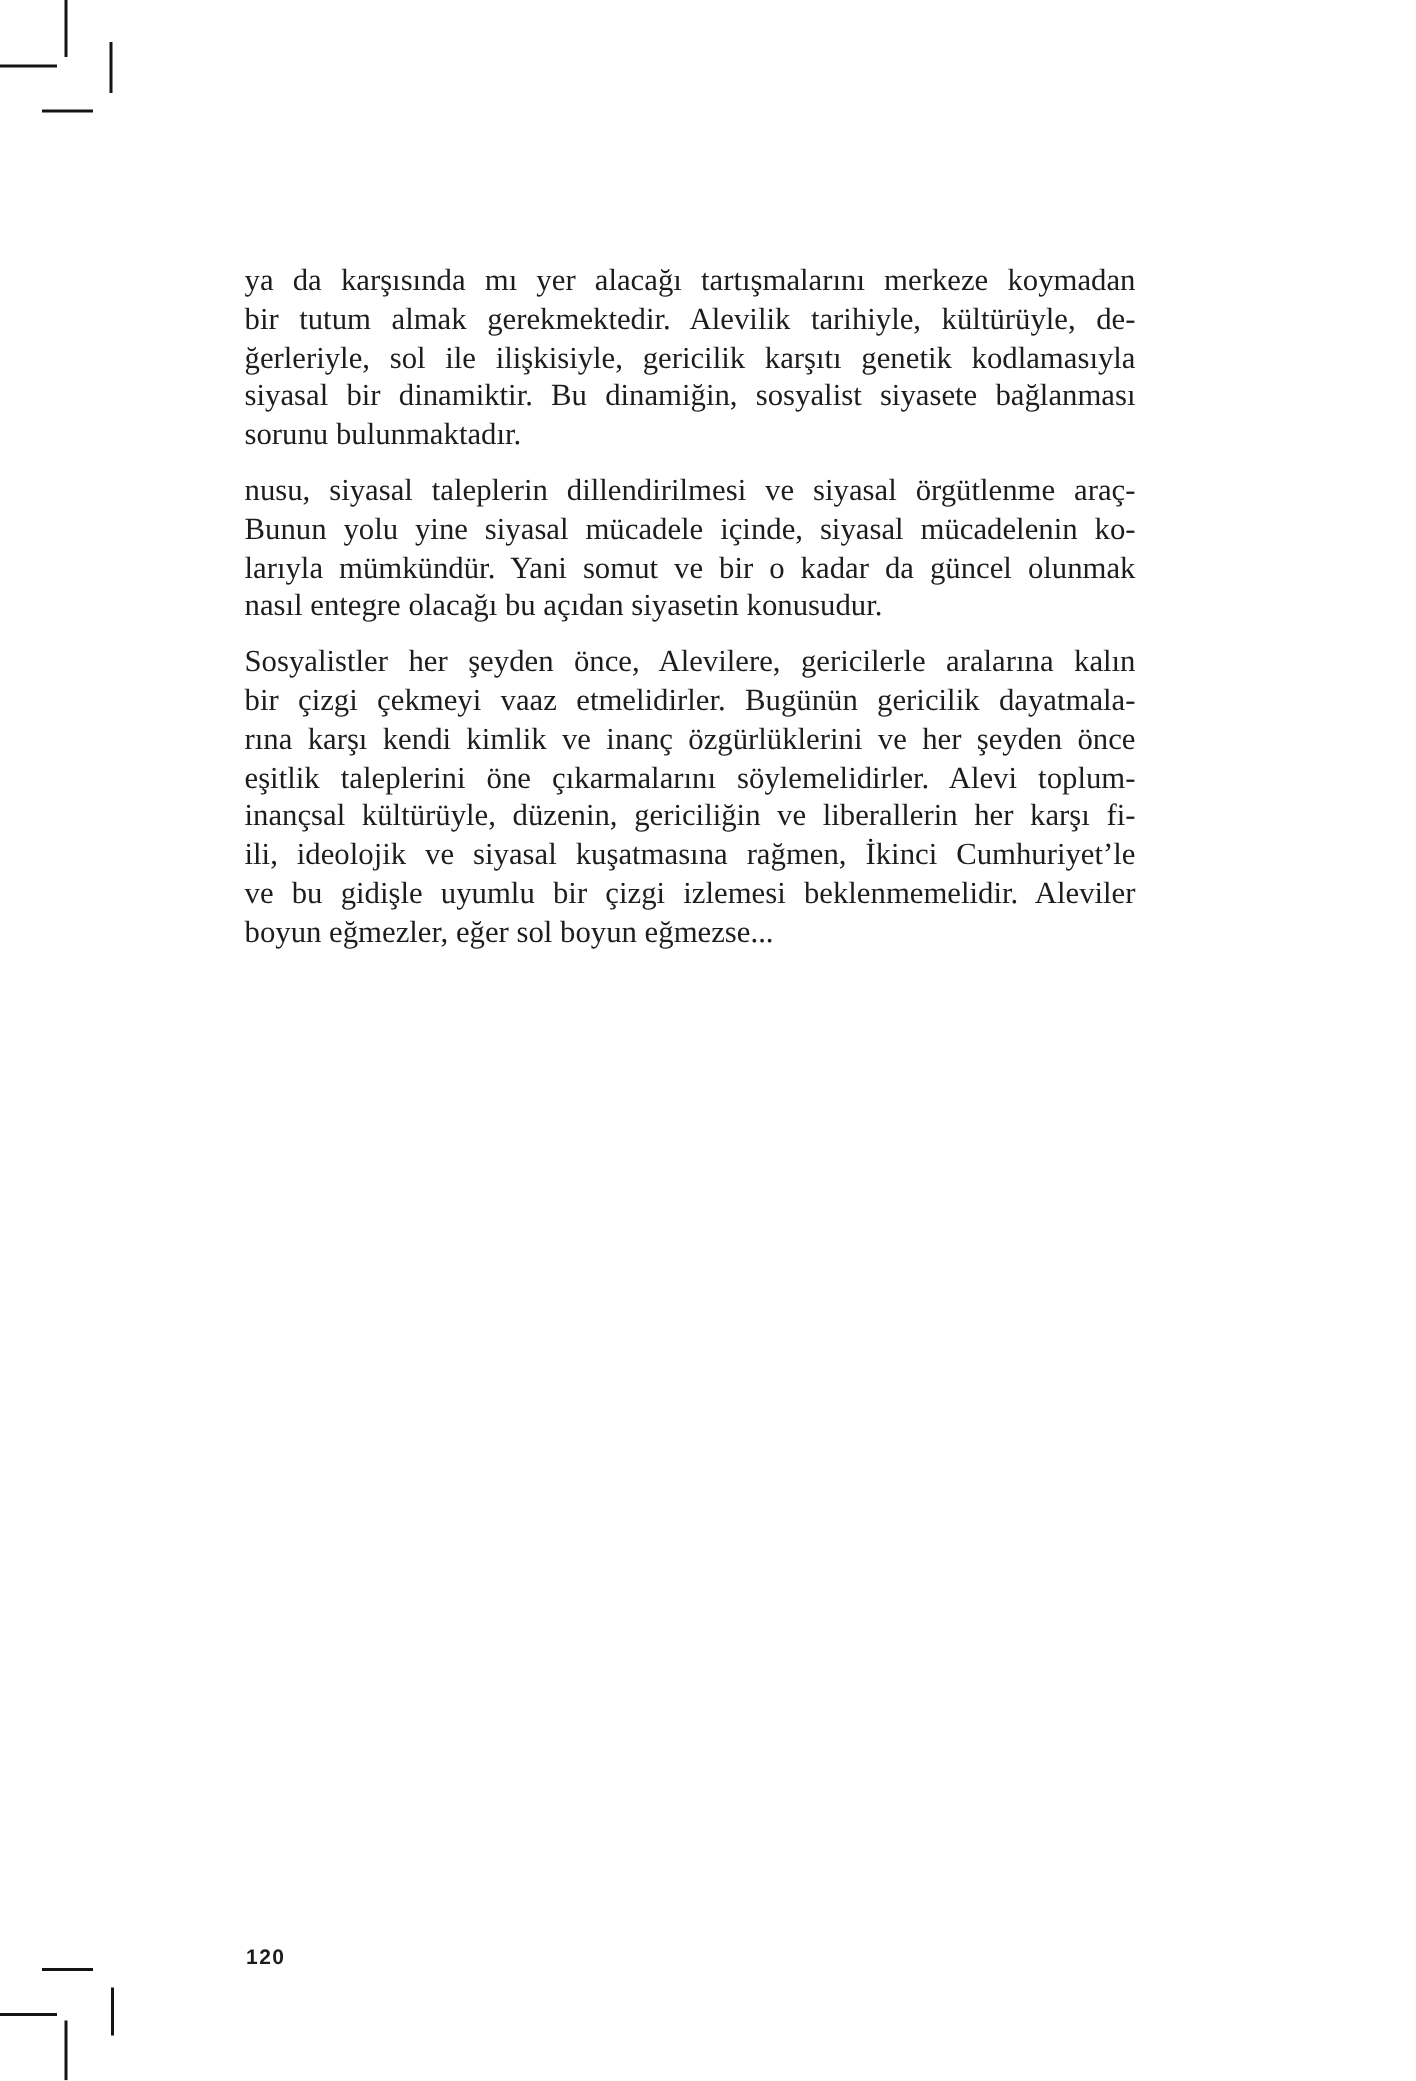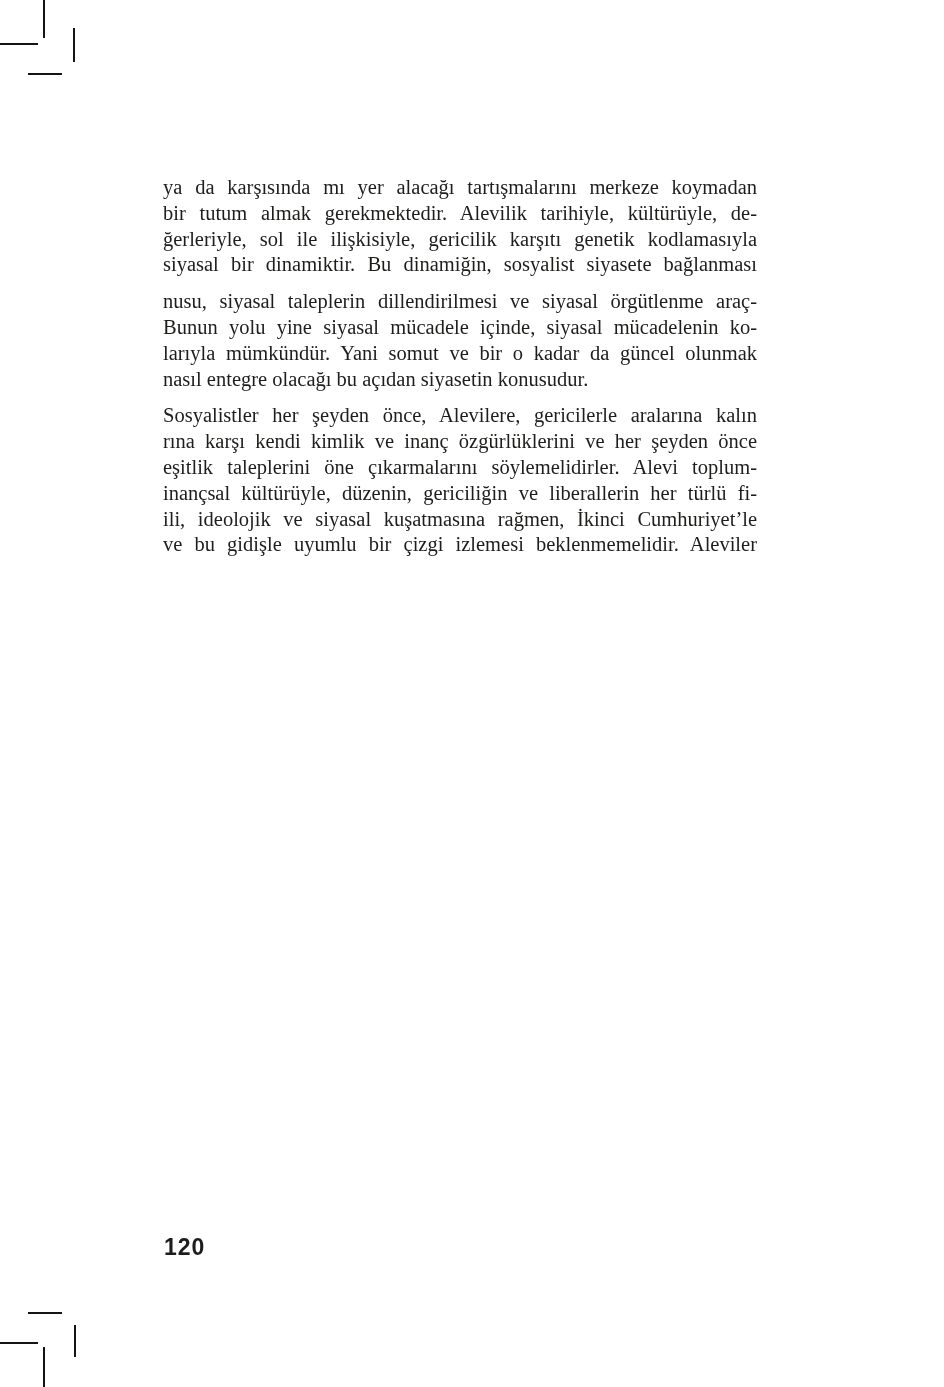--- a/index.html
+++ b/index.html
@@ -30,24 +30,24 @@
     text-align:justify;
     text-align-last:justify;
     white-space:normal;
   }
   .line.last{
     text-align-last:left;
   }
   
   .page-number{
     position:absolute;
-    left:164px;top:1234px;
+    left:164px;top:1296px;
     font-family:"Liberation Sans", sans-serif;
     font-weight:bold;
-    font-size:23px;
+    font-size:14px;
     letter-spacing:1px;
     color:var(--ink);
   }
   
   .mark{position:absolute;background:var(--marks);}
   .mark.h{height:2px;}
   .mark.v{width:2px;}
 
   
   .tl-outer-v{left:43px;top:0;height:38px;}
@@ -103,32 +103,35 @@
   <div class="mark v br-outer-v"></div>
 
   <div class="reg-dots"></div>
 
   <div class="text-block">
       <div class="paragraph">
         <div class="line">ya da karşısında mı yer alacağı tartışmalarını merkeze koymadan</div>
         <div class="line">bir tutum almak gerekmektedir. Alevilik tarihiyle, kültürüyle, de-</div>
         <div class="line">ğerleriyle, sol ile ilişkisiyle, gericilik karşıtı genetik kodlamasıyla</div>
         <div class="line">siyasal bir dinamiktir. Bu dinamiğin, sosyalist siyasete bağlanması</div>
+        <div class="line last">sorunu bulunmaktadır.</div>
       </div>
       <div class="paragraph">
         <div class="line">nusu, siyasal taleplerin dillendirilmesi ve siyasal örgütlenme araç-</div>
         <div class="line">Bunun yolu yine siyasal mücadele içinde, siyasal mücadelenin ko-</div>
         <div class="line">larıyla mümkündür. Yani somut ve bir o kadar da güncel olunmak</div>
         <div class="line last">nasıl entegre olacağı bu açıdan siyasetin konusudur.</div>
       </div>
       <div class="paragraph">
         <div class="line">Sosyalistler her şeyden önce, Alevilere, gericilerle aralarına kalın</div>
+        <div class="line">bir çizgi çekmeyi vaaz etmelidirler. Bugünün gericilik dayatmala-</div>
         <div class="line">rına karşı kendi kimlik ve inanç özgürlüklerini ve her şeyden önce</div>
         <div class="line">eşitlik taleplerini öne çıkarmalarını söylemelidirler. Alevi toplum-</div>
-        <div class="line">inançsal kültürüyle, düzenin, gericiliğin ve liberallerin her türlü fi-</div>
+        <div class="line">inançsal kültürüyle, düzenin, gericiliğin ve liberallerin her karşı fi-</div>
         <div class="line">ili, ideolojik ve siyasal kuşatmasına rağmen, İkinci Cumhuriyet’le</div>
         <div class="line">ve bu gidişle uyumlu bir çizgi izlemesi beklenmemelidir. Aleviler</div>
+        <div class="line last">boyun eğmezler, eğer sol boyun eğmezse...</div>
       </div>
     </div>
 
   <div class="page-number">120</div>
 
 </div>
 
 </body></html>

